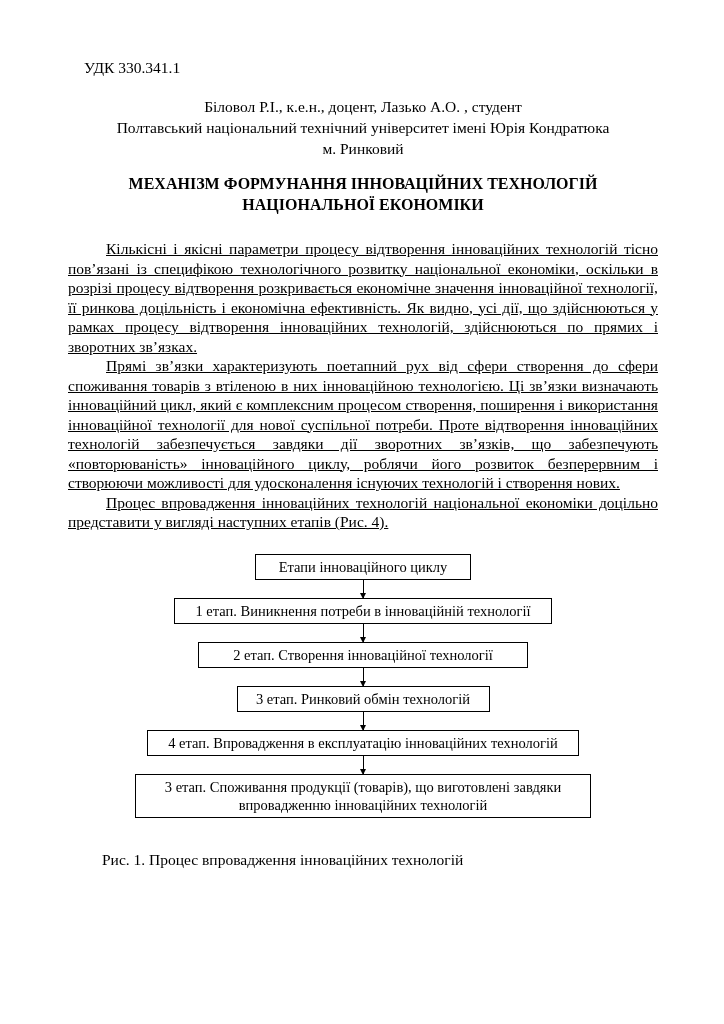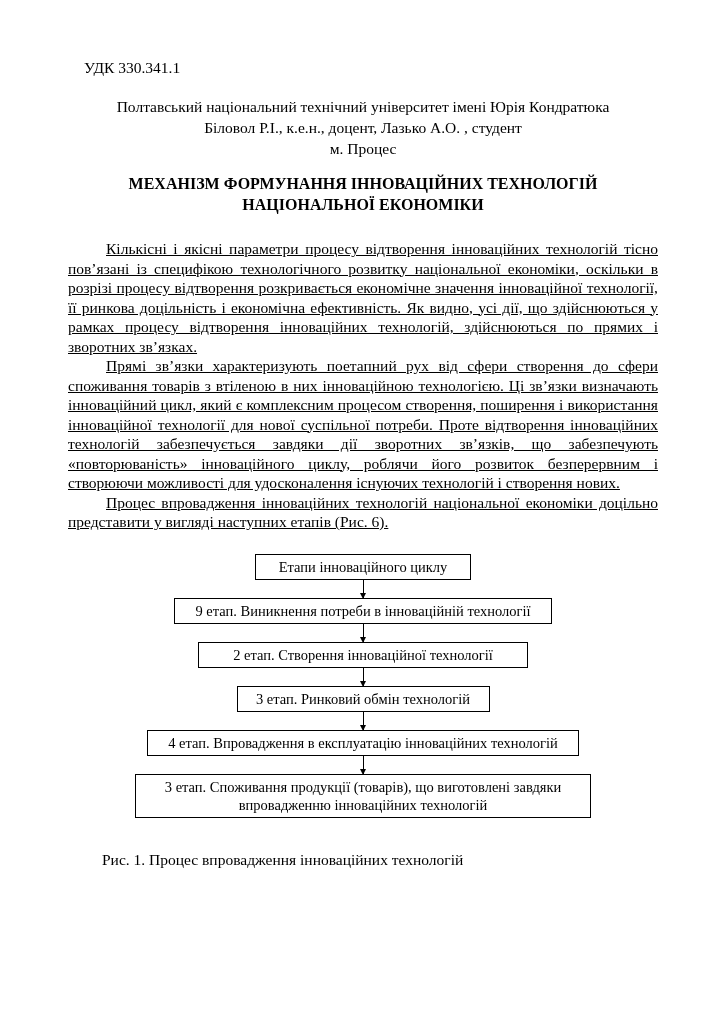--- a/index.html
+++ b/index.html
@@ -92,34 +92,34 @@
     line-height: 20px;
   }
 </style>
 </head>
 <body>
 
 <div class="page">
 
   <div class="udc">УДК 330.341.1</div>
 
+  <div class="center-line">Біловол Р.І., к.е.н., доцент, Лазько А.О. , студент</div>
   <div class="center-line">Полтавський національний технічний університет імені Юрія Кондратюка</div>
-  <div class="center-line">Біловол Р.І., к.е.н., доцент, Лазько А.О. , студент</div>
-  <div class="center-line">м. Процес</div>
+  <div class="center-line">м. Ринковий</div>
 
   <h1 class="title">МЕХАНІЗМ ФОРМУНАННЯ ІННОВАЦІЙНИХ ТЕХНОЛОГІЙ НАЦІОНАЛЬНОЇ ЕКОНОМІКИ</h1>
 
   <p class="body-par">Кількісні і якісні параметри процесу відтворення інноваційних технологій тісно пов’язані із специфікою технологічного розвитку національної економіки, оскільки в розрізі процесу відтворення розкривається економічне значення інноваційної технології, її ринкова доцільність і економічна ефективність. Як видно, усі дії, що здійснюються у рамках процесу відтворення інноваційних технологій, здійснюються по прямих і зворотних зв’язках.</p>
   <p class="body-par">Прямі зв’язки характеризують поетапний рух від сфери створення до сфери споживання товарів з втіленою в них інноваційною технологією. Ці зв’язки визначають інноваційний цикл, який є комплексним процесом створення, поширення і використання інноваційної технології для нової суспільної потреби. Проте відтворення інноваційних технологій забезпечується завдяки дії зворотних зв’язків, що забезпечують «повторюваність» інноваційного циклу, роблячи його розвиток безперервним і створюючи можливості для удосконалення існуючих технологій і створення нових.</p>
-  <p class="body-par">Процес впровадження інноваційних технологій національної економіки доцільно представити у вигляді наступних етапів (Рис. 6).</p>
+  <p class="body-par">Процес впровадження інноваційних технологій національної економіки доцільно представити у вигляді наступних етапів (Рис. 4).</p>
 
   <div class="figure">
     <div class="fc-box b0">Етапи інноваційного циклу</div>
     <div class="arrow"></div>
-    <div class="fc-box b1">9 етап. Виникнення потреби в інноваційній технології</div>
+    <div class="fc-box b1">1 етап. Виникнення потреби в інноваційній технології</div>
     <div class="arrow"></div>
     <div class="fc-box b2">2 етап. Створення інноваційної технології</div>
     <div class="arrow"></div>
     <div class="fc-box b3">3 етап. Ринковий обмін технологій</div>
     <div class="arrow"></div>
     <div class="fc-box b4">4 етап. Впровадження в експлуатацію інноваційних технологій</div>
     <div class="arrow"></div>
     <div class="fc-box b5">3 етап. Споживання продукції (товарів), що виготовлені завдяки впровадженню інноваційних технологій</div>
   </div>
 

